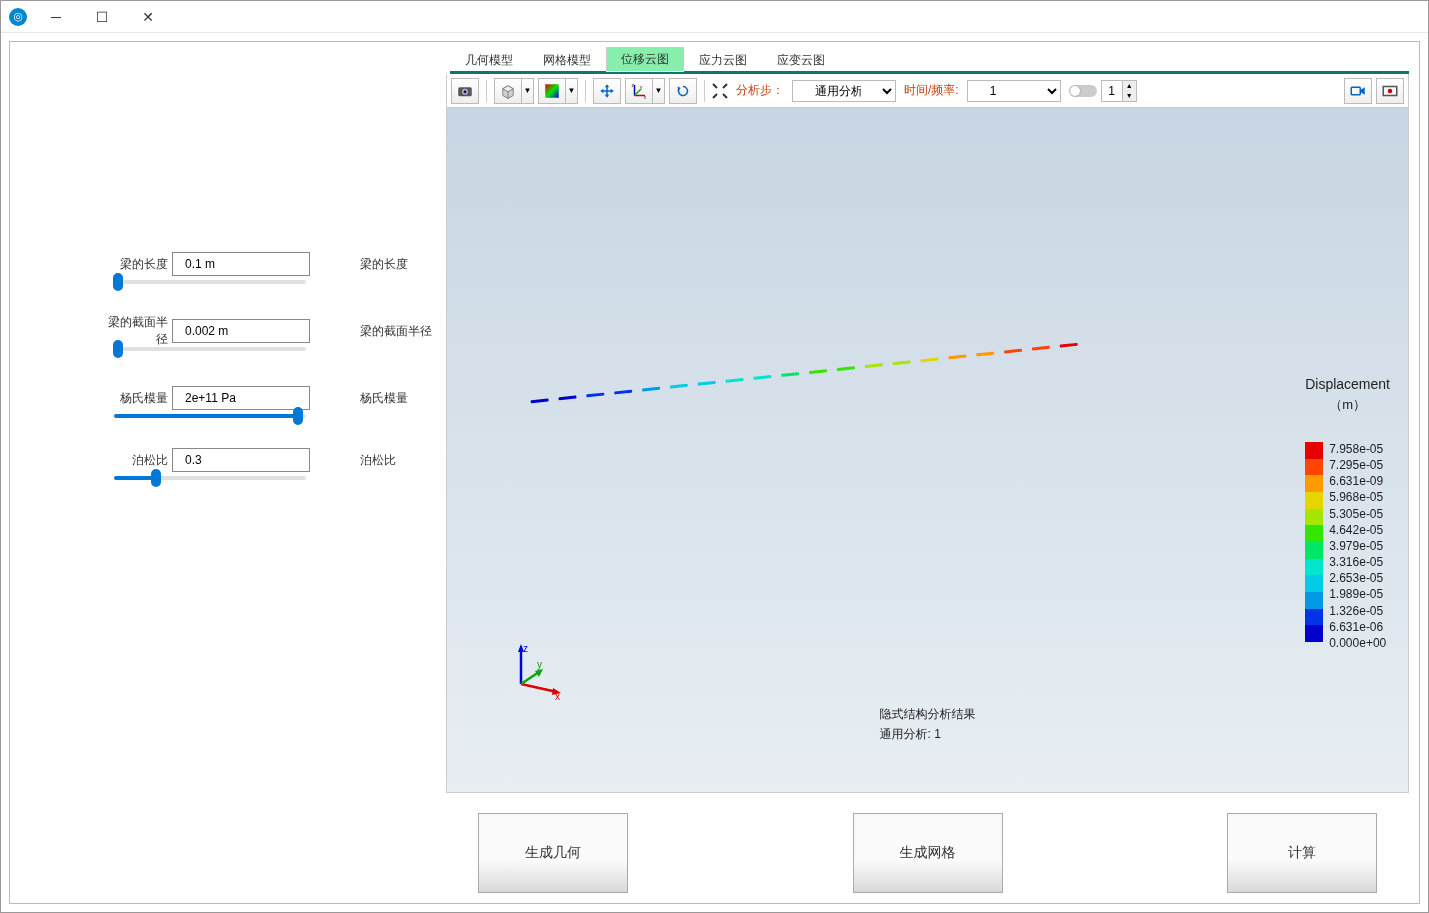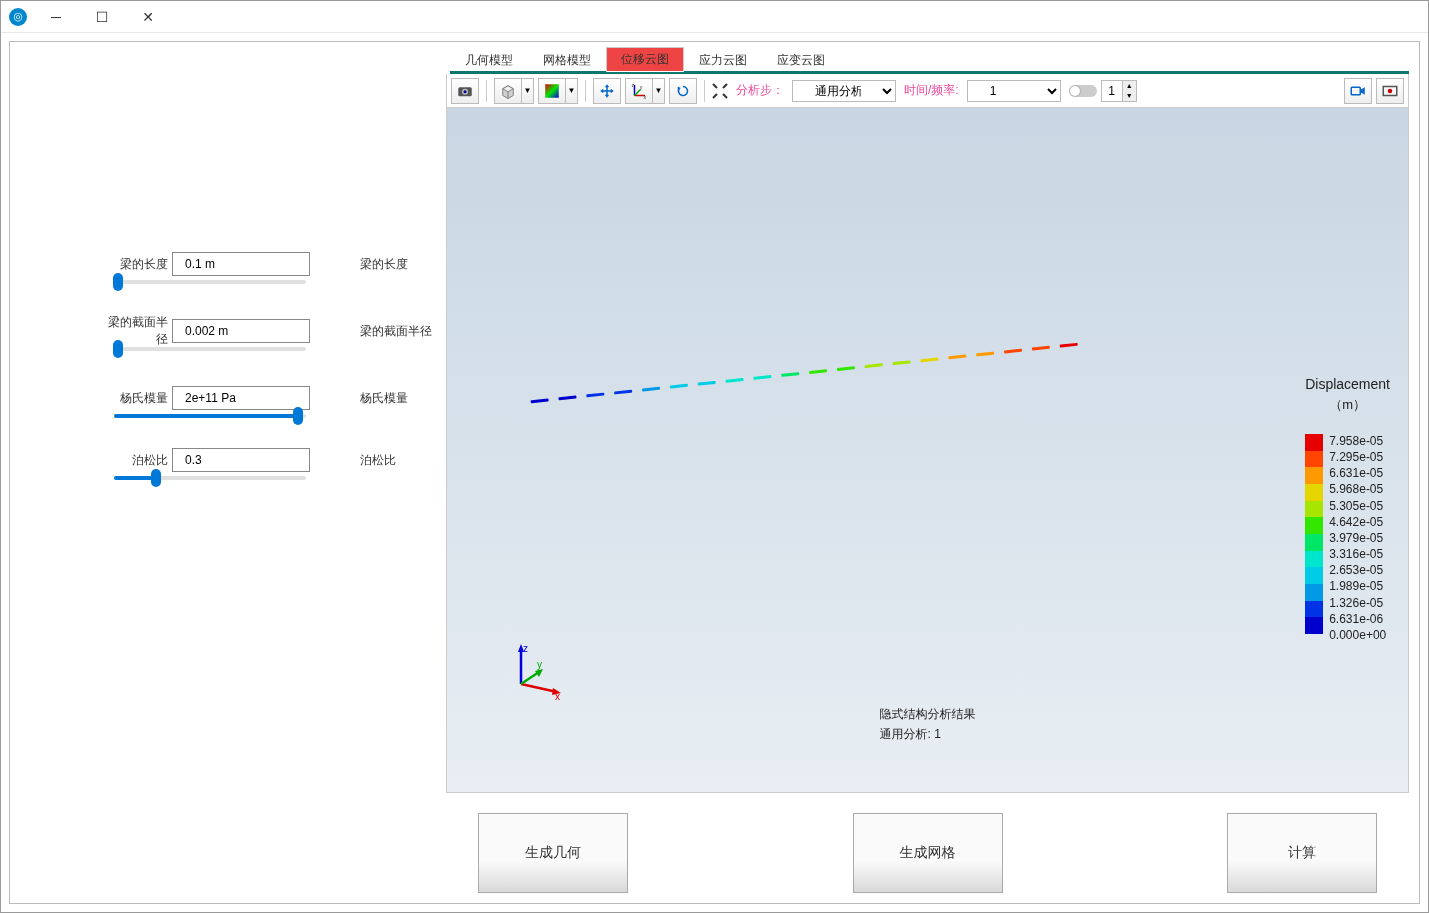--- a/index.html
+++ b/index.html
@@ -79,21 +79,21 @@
       display: flex; height: 28px;
       border-bottom: 3px solid #0f766e; margin-left: 4px; text-align: right;
     }
     .tab {
       padding: 0 14px; display: flex; align-items: center;
       font-size: 12px; color: #333; cursor: pointer;
       border: 1px solid transparent; border-bottom: none;
       position: relative; top: 1px;
     }
     .tab.active {
-      background: #ef4444; border-color: #ccc; border-bottom: 1px solid #fff;
+      background: #86efac; border-color: #ccc; border-bottom: 1px solid #fff;
       z-index: 1;
     }
     
     .viewer-toolbar {
       display: flex; align-items: center; gap: 4px;
       height: 34px; border: 1px solid #ccc; border-top: none;
       padding: 0 4px; background: #fff;
     }
     .tbtn {
       width: 28px; height: 26px; border: 1px solid #bbb;
@@ -104,21 +104,21 @@
     .tbtn svg { width: 18px; height: 18px; }
     .tdrop {
       width: 12px; height: 26px; border: 1px solid #bbb; border-left: none;
       background: linear-gradient(#fff,#eee); display: flex;
       align-items: center; justify-content: center; cursor: pointer;
       font-size: 8px;
     }
     .vsep {
       width: 1px; height: 22px; background: #ccc; margin: 0 3px;
     }
-    .tlabel { font-size: 12px; color: #ec4899; margin: 0 4px; white-space: nowrap;}
+    .tlabel { font-size: 12px; color: #c2410c; margin: 0 4px; white-space: nowrap;}
     .tselect {
       height: 22px; border: 1px solid #bbb; font-size: 12px;
       padding: 0 18px; background: #fff;
     }
     .tspin {
       display: flex; align-items: center; border: 1px solid #bbb;
       height: 22px;
     }
     .tspin input { border: none; width: 20px; text-align: center; font-size: 12px; height:20px; outline:none; }
     .tspin .spinbtns { display: flex; flex-direction: column; }
@@ -152,21 +152,21 @@
     .result-text {
       position: absolute; bottom: 48px; left: 50%; transform: translateX(-50%);
       text-align: left; font-size: 12px; color: #222;
       line-height: 20px;
     }
     .legend {
       position: absolute; right: 18px; top: 268px;
       text-align: center; font-size: 13px; color: #222;
     }
     .legend-title { margin-bottom: 4px; font-size:14px; }
-    .legend-bar-wrap { display: flex; margin-top: 20px; }
+    .legend-bar-wrap { display: flex; margin-top: 28px; }
     .legend-bar {
       width: 18px; display: flex; flex-direction: column;
     }
     .legend-bar div { flex: 1; }
     .legend-vals {
       margin-left: 6px; font-size: 12px; display: flex; flex-direction: column;
       justify-content: space-between; text-align: left;
     }
     
     .action-buttons {
@@ -409,21 +409,21 @@
                   <div style="background: rgb(0, 230, 102);"></div>
                   <div style="background: rgb(0, 230, 204);"></div>
                   <div style="background: rgb(0, 204, 230);"></div>
                   <div style="background: rgb(0, 153, 230);"></div>
                   <div style="background: rgb(0, 51, 230);"></div>
                   <div style="background: rgb(0, 0, 204);"></div>
                 </div>
               <div class="legend-vals" id="legend-vals" style="height: 208px;">
                   <div>7.958e-05</div>
                   <div>7.295e-05</div>
-                  <div>6.631e-05</div>
+                  <div>6.631e-09</div>
                   <div>5.968e-05</div>
                   <div>5.305e-05</div>
                   <div>4.642e-05</div>
                   <div>3.979e-05</div>
                   <div>3.316e-05</div>
                   <div>2.653e-05</div>
                   <div>1.989e-05</div>
                   <div>1.326e-05</div>
                   <div>6.631e-06</div>
                   <div>0.000e+00</div>

